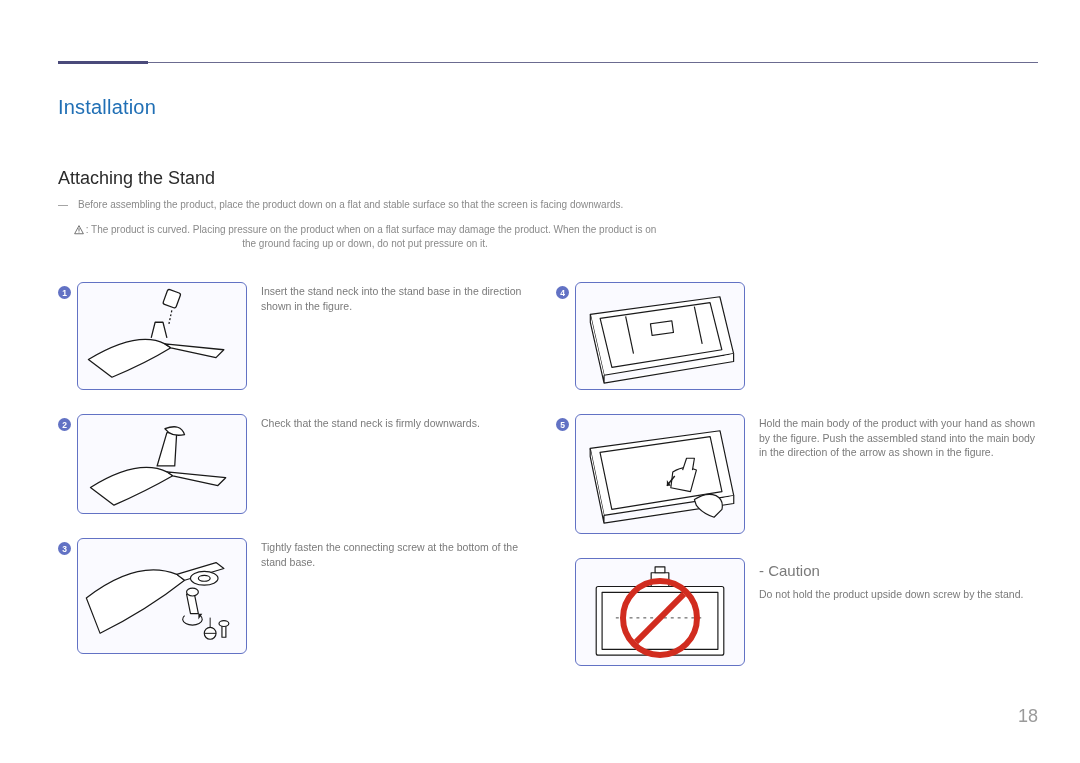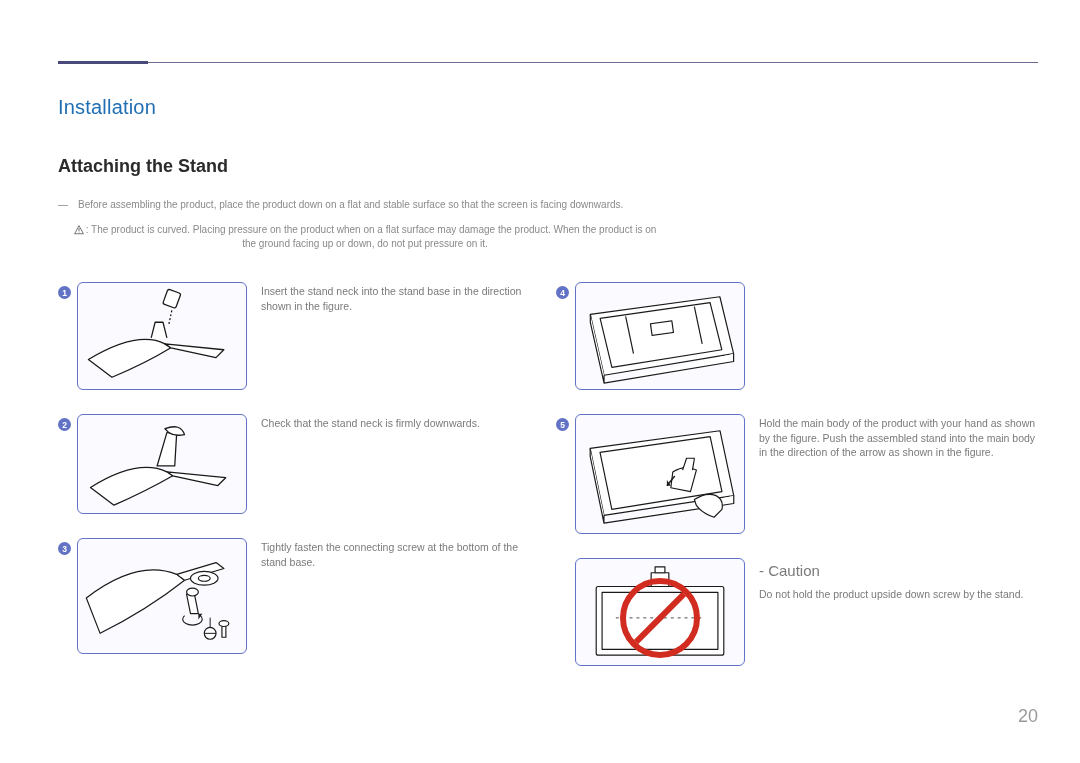--- a/index.html
+++ b/index.html
@@ -31,24 +31,24 @@
     position: absolute;
     top: 96px;
     left: 58px;
     font-size: 20px;
     font-weight: 500;
     color: #206fb5;
     letter-spacing: 0.2px;
   }
   .subtitle {
     position: absolute;
-    top: 156px;
+    top: 168px;
     left: 58px;
     font-size: 18px;
-    font-weight: 700;
+    font-weight: 400;
     color: #2b2b2b;
   }
   .intro {
     position: absolute;
     top: 198px;
     left: 60px;
     width: 600px;
     font-size: 10px;
     line-height: 1.45;
     color: #8a8a8a;
@@ -277,13 +277,13 @@
       </div>
       <div class="desc">
         <div class="cap-title" style="margin-bottom:6px;">- Caution</div>
         <div>Do not hold the product upside down screw by the stand.</div>
       </div>
     </div>
 
   </div>
 </div>
 
-<div class="page-num">20</div>
+<div class="page-num">18</div>
 
 </body></html>

